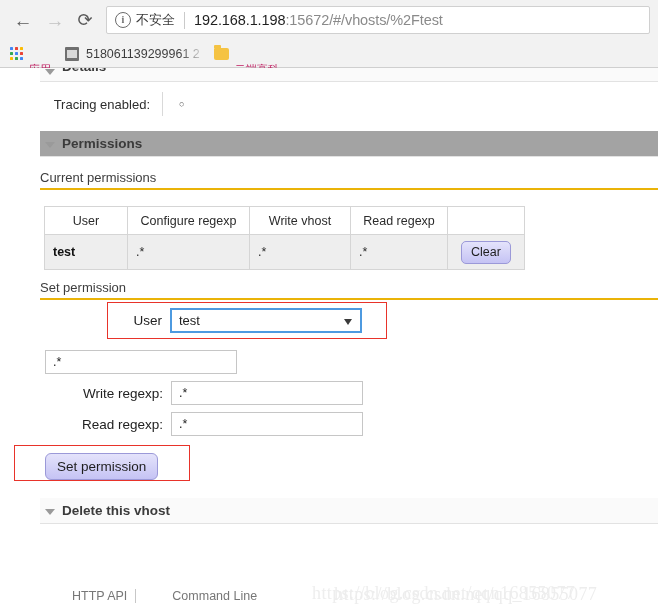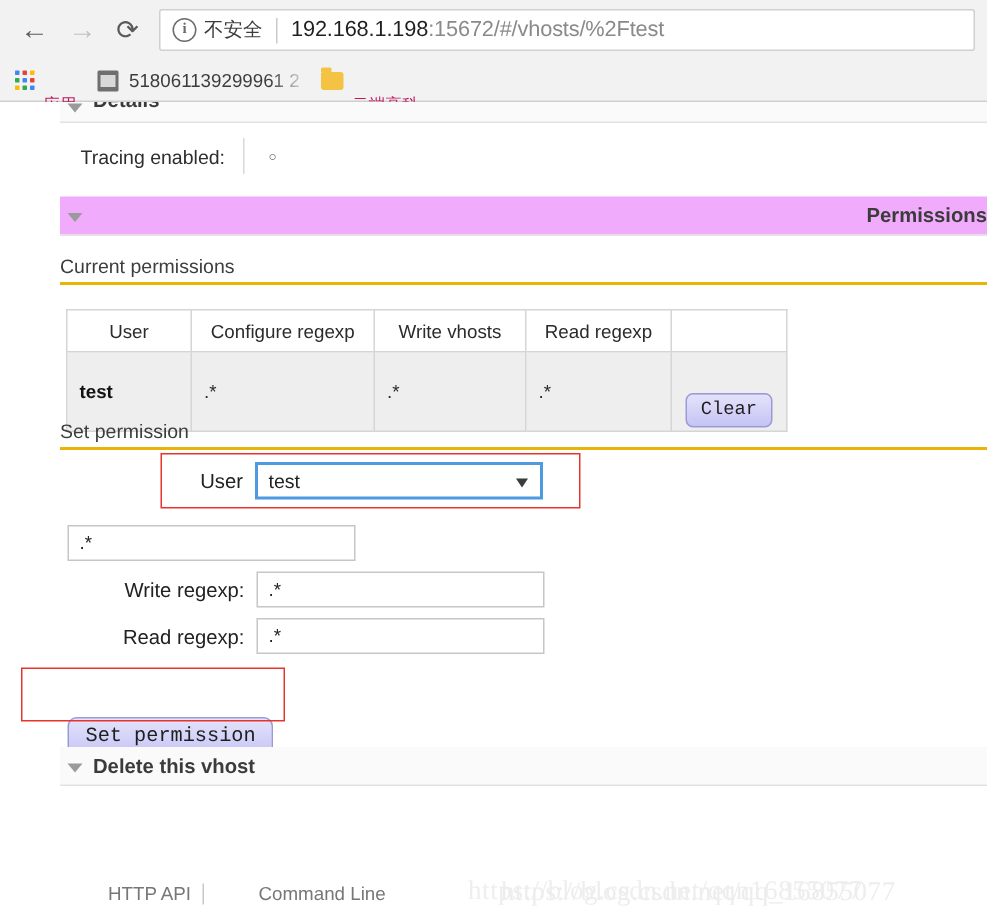--- a/index.html
+++ b/index.html
@@ -188,22 +188,21 @@
     top: -8px;
     height: 22px;
     line-height: 14px;
     background: #fafafa;
     padding-left: 22px;
   }
   #head-permissions {
     top: 63px;
     height: 26px;
     line-height: 26px;
-    background: #f0abfc;
-    text-align: right;
+    background: #a3a3a3;
   }
   #head-delete {
     top: 430px;
     height: 26px;
     line-height: 26px;
     background: #fafafa;
   }
 
   .field-row {
     position: absolute;
@@ -276,31 +275,30 @@
     color: #111;
   }
   .perm-table tbody td.cell-act {
     background: #eeeeee;
     text-align: center;
     padding: 2px 6px;
   }
 
   .btn {
     display: inline-block;
-    font-family: Liberation Mono, monospace;
+    font-family: Liberation Sans, sans-serif;
     font-size: 12.5px;
     color: #1e1e1e;
     background: linear-gradient(180deg, #e4e3fb 0%, #c5c3f4 100%);
     border: 1px solid #9b99d8;
     border-radius: 5px;
     padding: 3px 9px;
     cursor: pointer;
     line-height: 15px;
     white-space: nowrap;
-    margin-top: 25px;
   }
   .btn.big {
     font-size: 13.5px;
     padding: 5px 11px;
     border-radius: 6px;
   }
 
   
   .form-row {
     position: absolute;
@@ -468,21 +466,21 @@
       <span>Permissions</span>
     </div>
 
     <div class="subhead" id="sub-current">Current permissions</div>
 
     <table class="perm-table">
       <thead>
         <tr>
           <th class="c-user">User</th>
           <th class="c-cfg">Configure regexp</th>
-          <th class="c-wr">Write vhosts</th>
+          <th class="c-wr">Write vhost</th>
           <th class="c-rd">Read regexp</th>
           <th class="c-act"></th>
         </tr>
       </thead>
       <tbody>
         <tr>
           <td class="cell-user">test</td>
           <td>.*</td>
           <td>.*</td>
           <td>.*</td>

